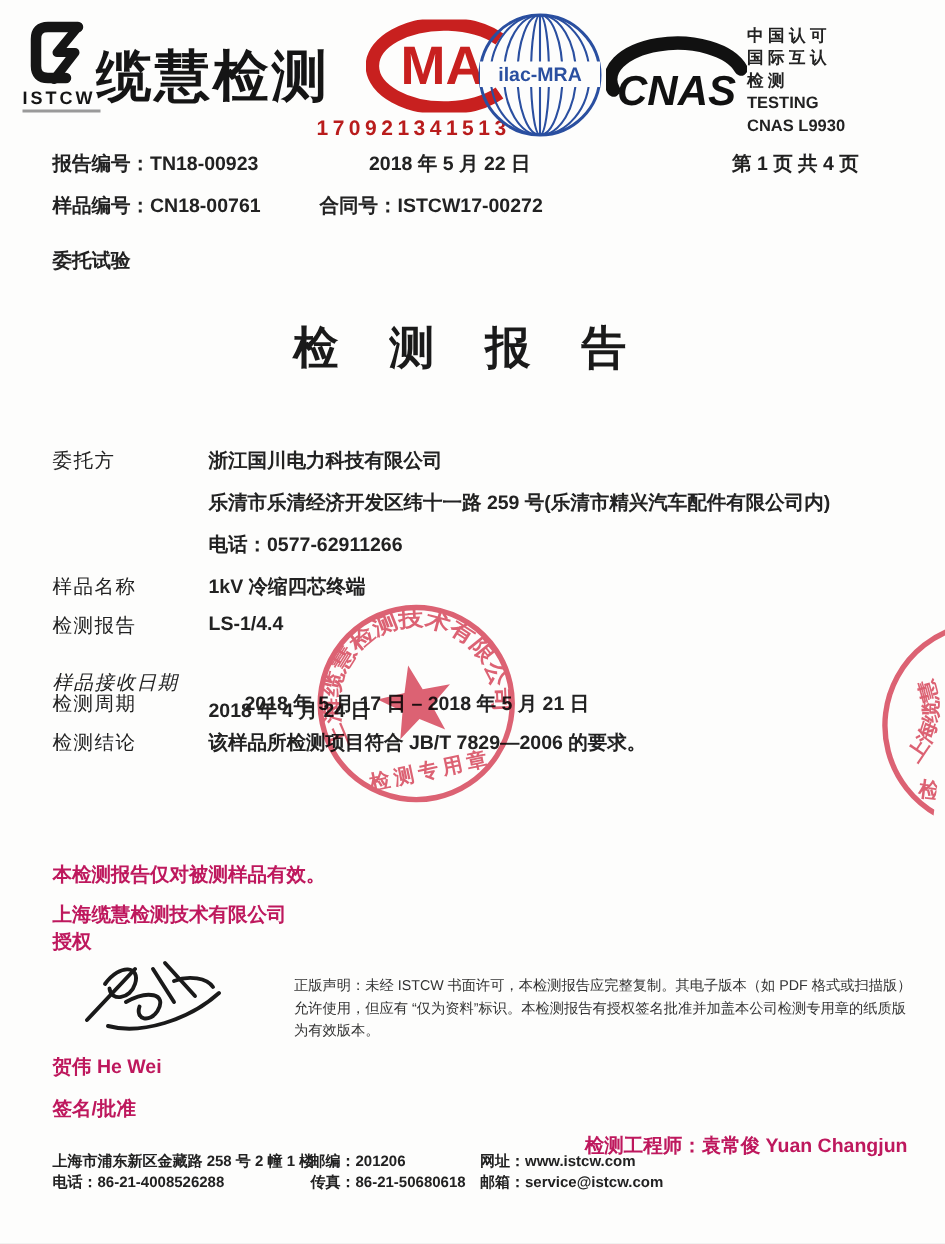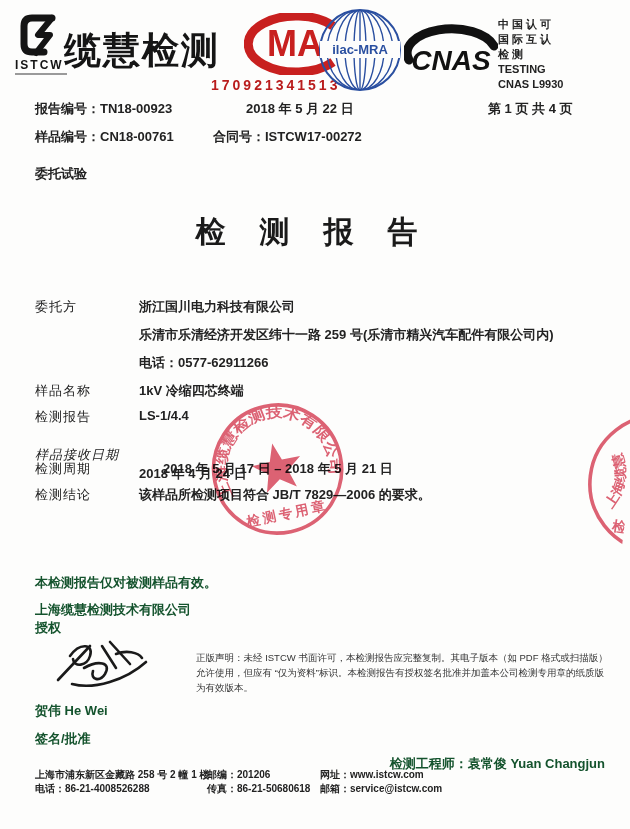--- a/index.html
+++ b/index.html
@@ -21,21 +21,21 @@
   .meta{font-size:13px;font-weight:700;color:#222;}
   
   .title{
     left:0;right:0;top:212px;text-align:center;
     font-size:30px;font-weight:800;letter-spacing:34px;text-indent:17px;color:#1a1a1a;
   }
   
   .field-label{position:absolute;left:35px;font-size:13px;font-weight:400;color:#222;letter-spacing:1px;}
   .field-value{position:absolute;left:139px;font-size:13px;font-weight:700;color:#222;}
   
-  .stmt{font-size:13px;font-weight:700;color:#14532d;}
+  .stmt{font-size:13px;font-weight:700;color:#be185d;}
   .legal{font-size:9.5px;line-height:15px;color:#333;font-weight:400;}
   
   .foot{font-size:10px;font-weight:700;color:#222;line-height:14px;}
   
   .stamp{mix-blend-mode:multiply;opacity:.85;}
   svg text{font-family:"Liberation Sans","DejaVu Sans",sans-serif;}
 </style>
 </head>
 <body>
 

